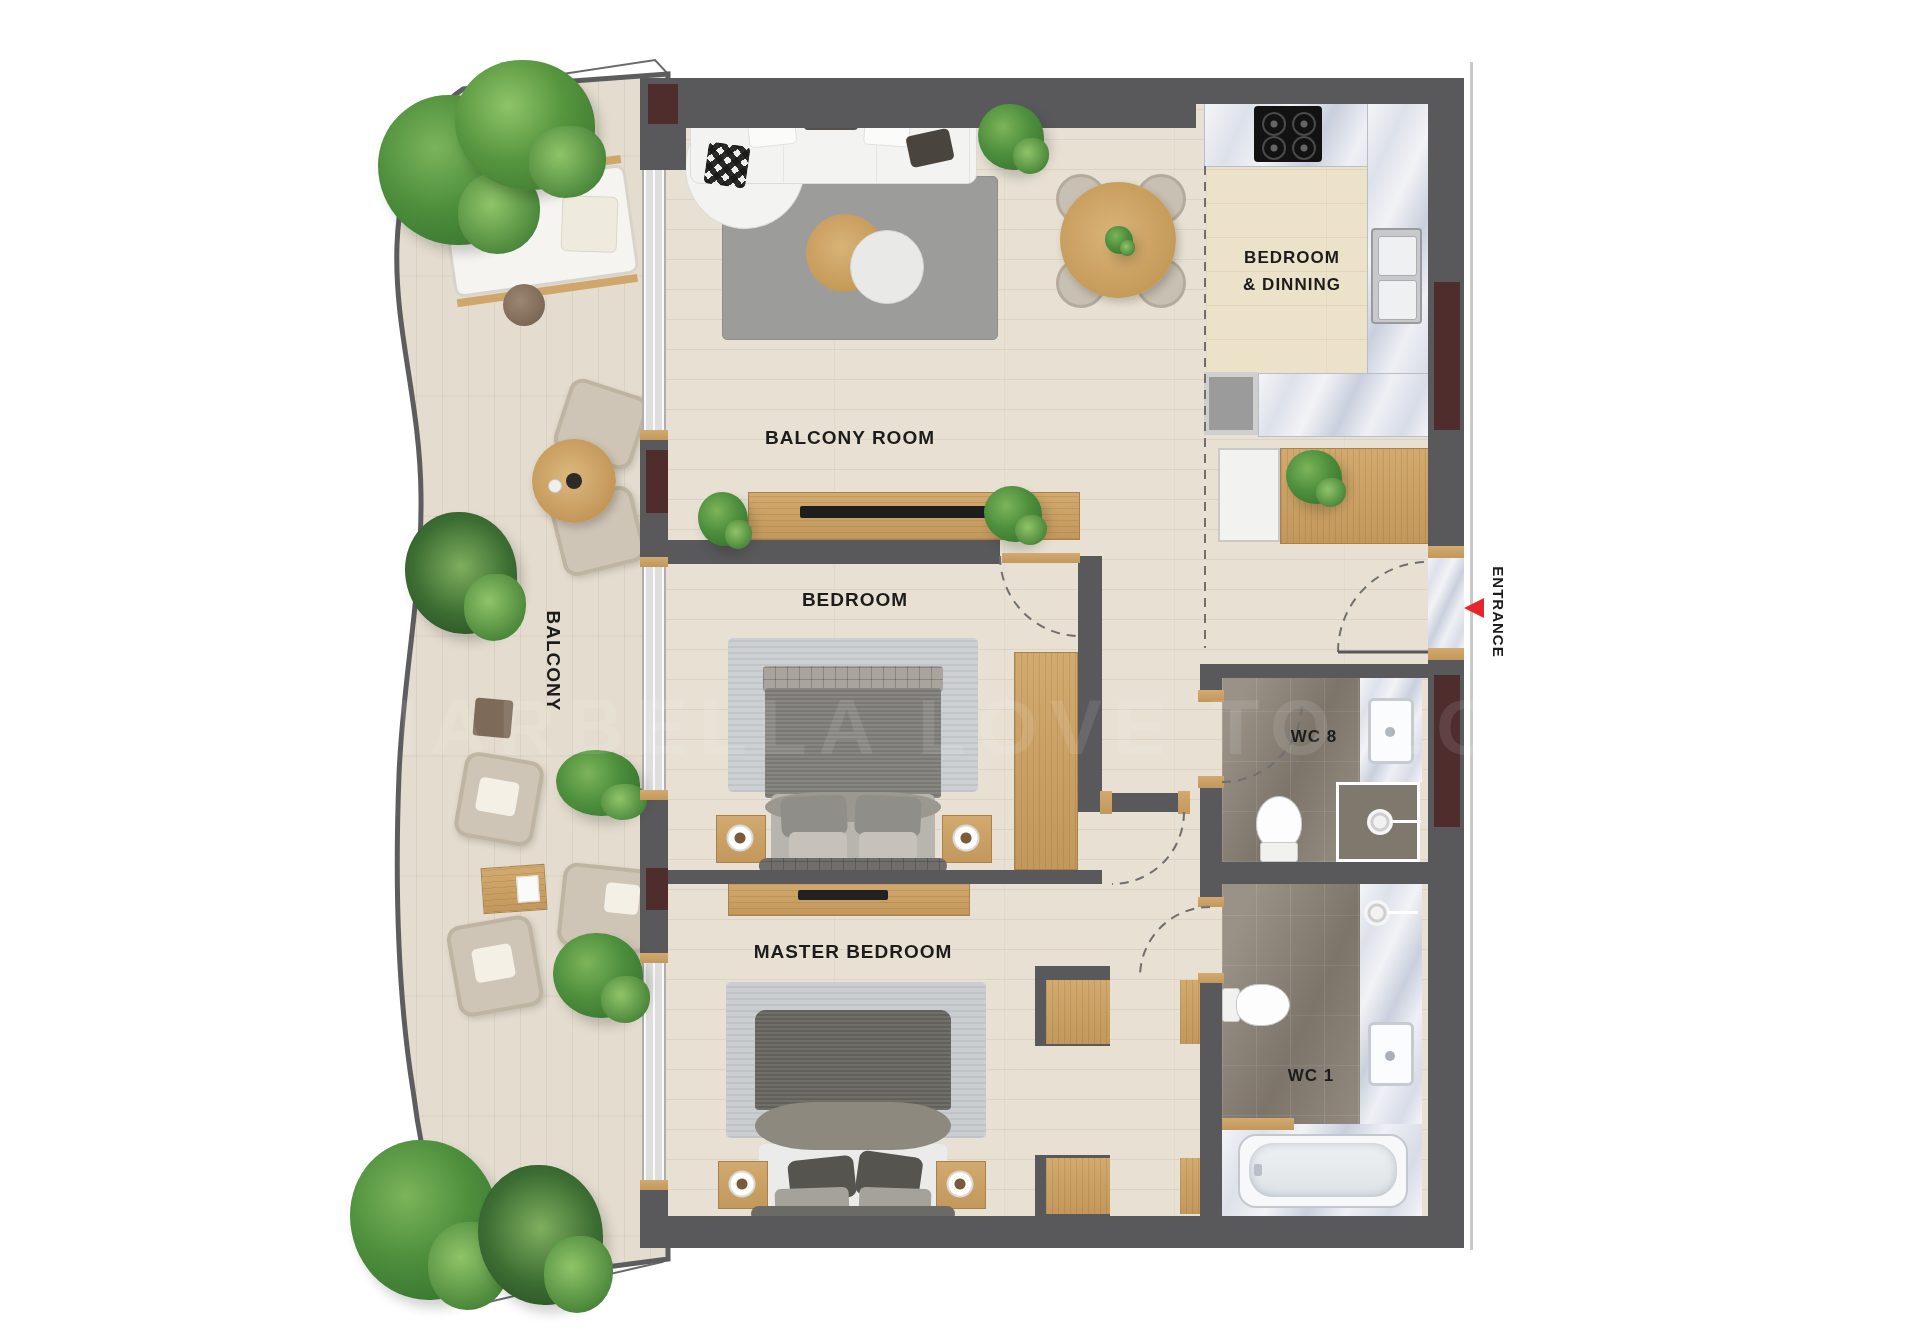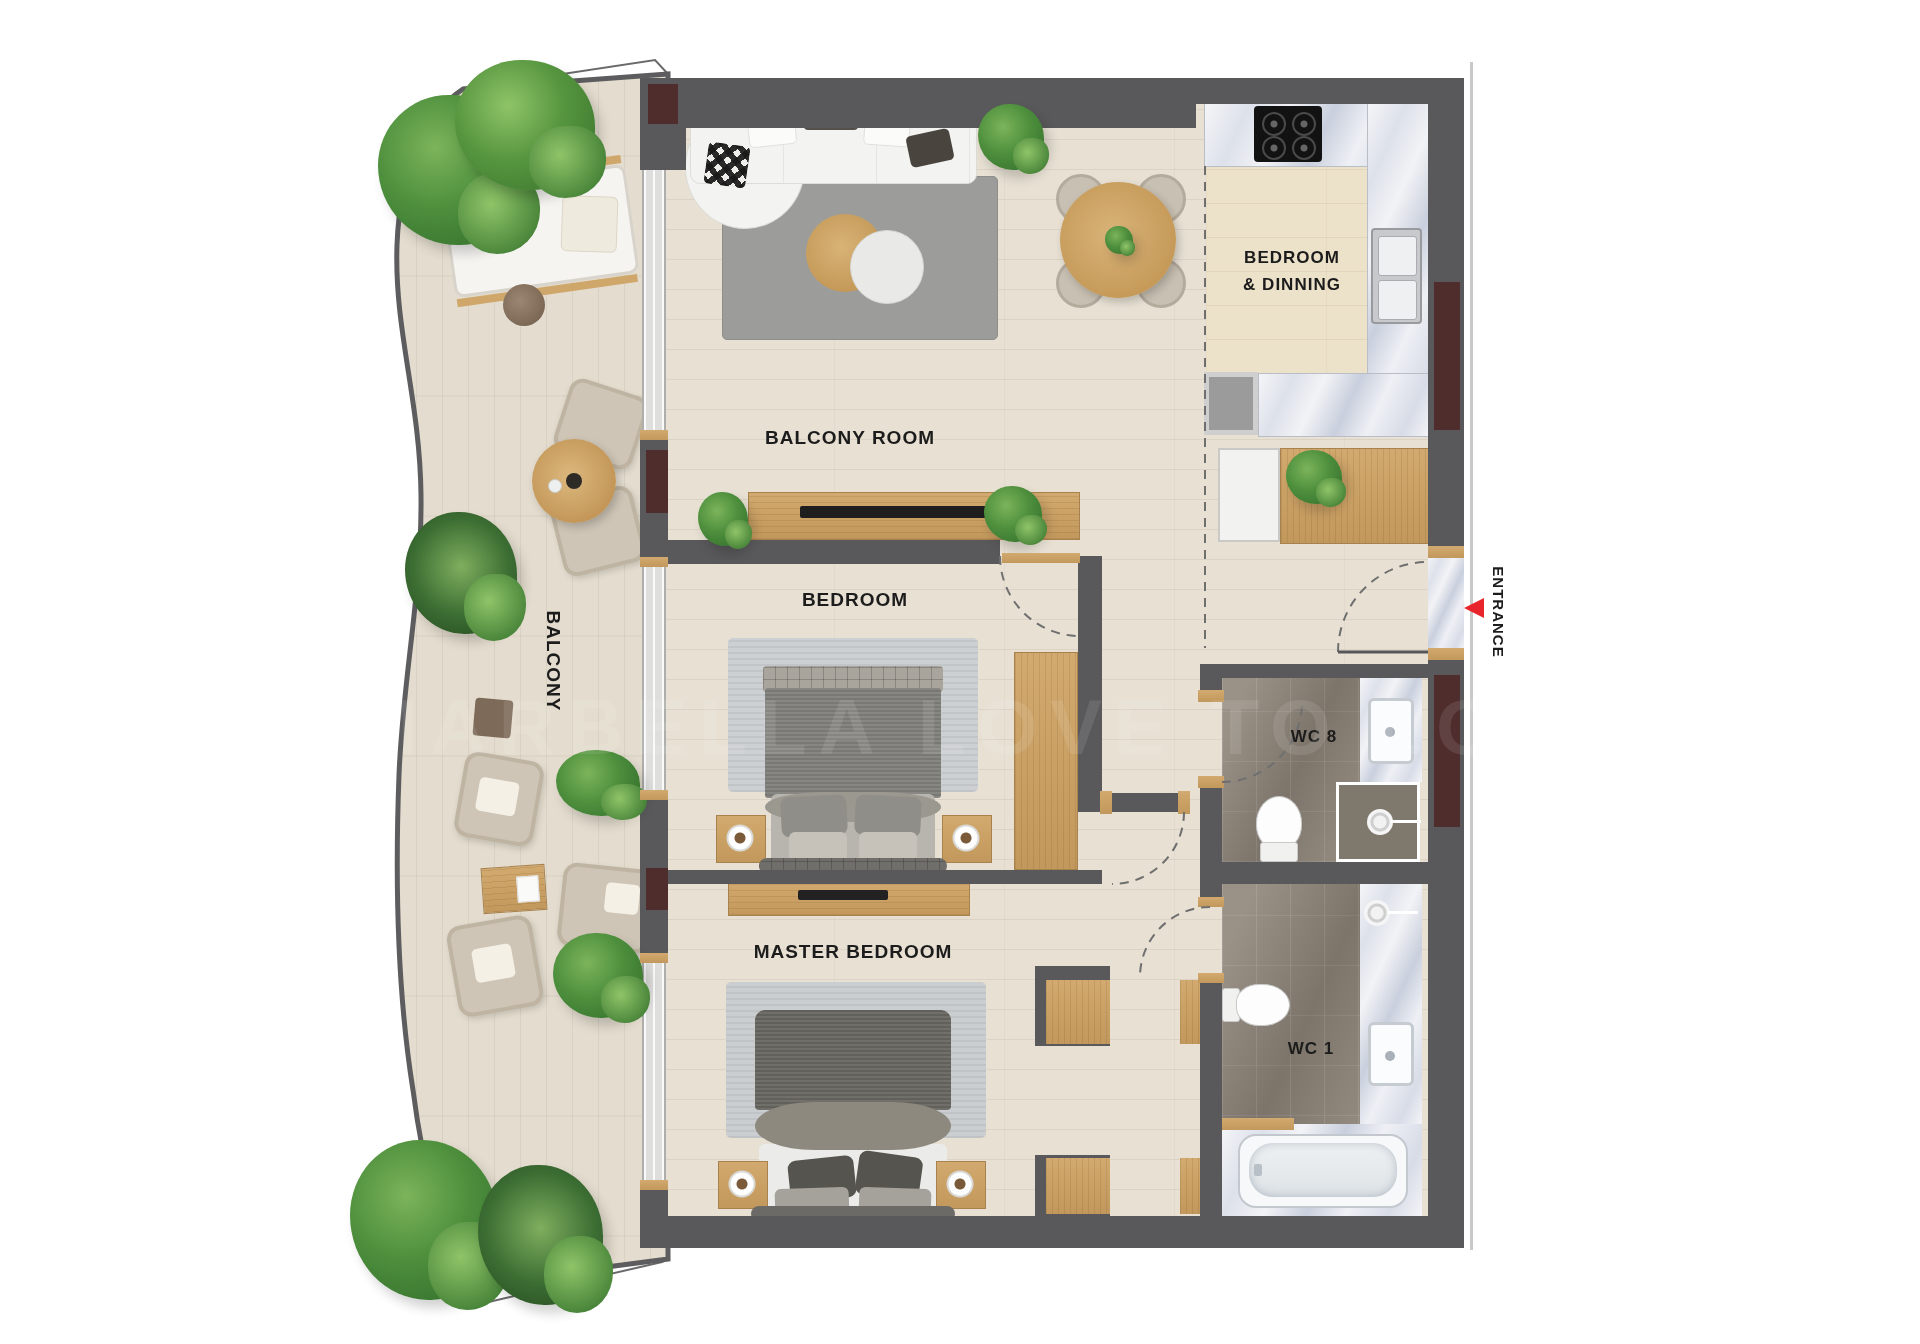--- a/index.html
+++ b/index.html
@@ -282,19 +282,19 @@
     <path d="M1338 652 H1428" stroke="#56565a" stroke-width="3" fill="none"></path>
   </svg>
 
   <div class="label" style="left:850px;top:438px">BALCONY ROOM</div>
   <div class="label small" style="left:1292px;top:258px">BEDROOM</div>
   <div class="label small" style="left:1292px;top:285px">&amp; DINNING</div>
   <div class="label" style="left:855px;top:600px">BEDROOM</div>
   <div class="label" style="left:853px;top:952px">MASTER BEDROOM</div>
   <div class="label vert" style="left:553px;top:661px">BALCONY</div>
   <div class="label small" style="left:1314px;top:737px">WC 8</div>
-  <div class="label small" style="left:1311px;top:1049px">WC 1</div>
+  <div class="label small" style="left:1311px;top:1076px">WC 1</div>
   <div class="label vert" style="left:1498px;top:612px;font-size:15px">ENTRANCE</div>
   <div class="abs arrow-left" style="left:1464px;top:598px;z-index:9"></div>
 
   <div class="watermark" style="left:995px;top:727px;font-size:78px;letter-spacing:12px">MARBELLA LOVE TO LOVE</div>
 
 </div>
 
 </body></html>

